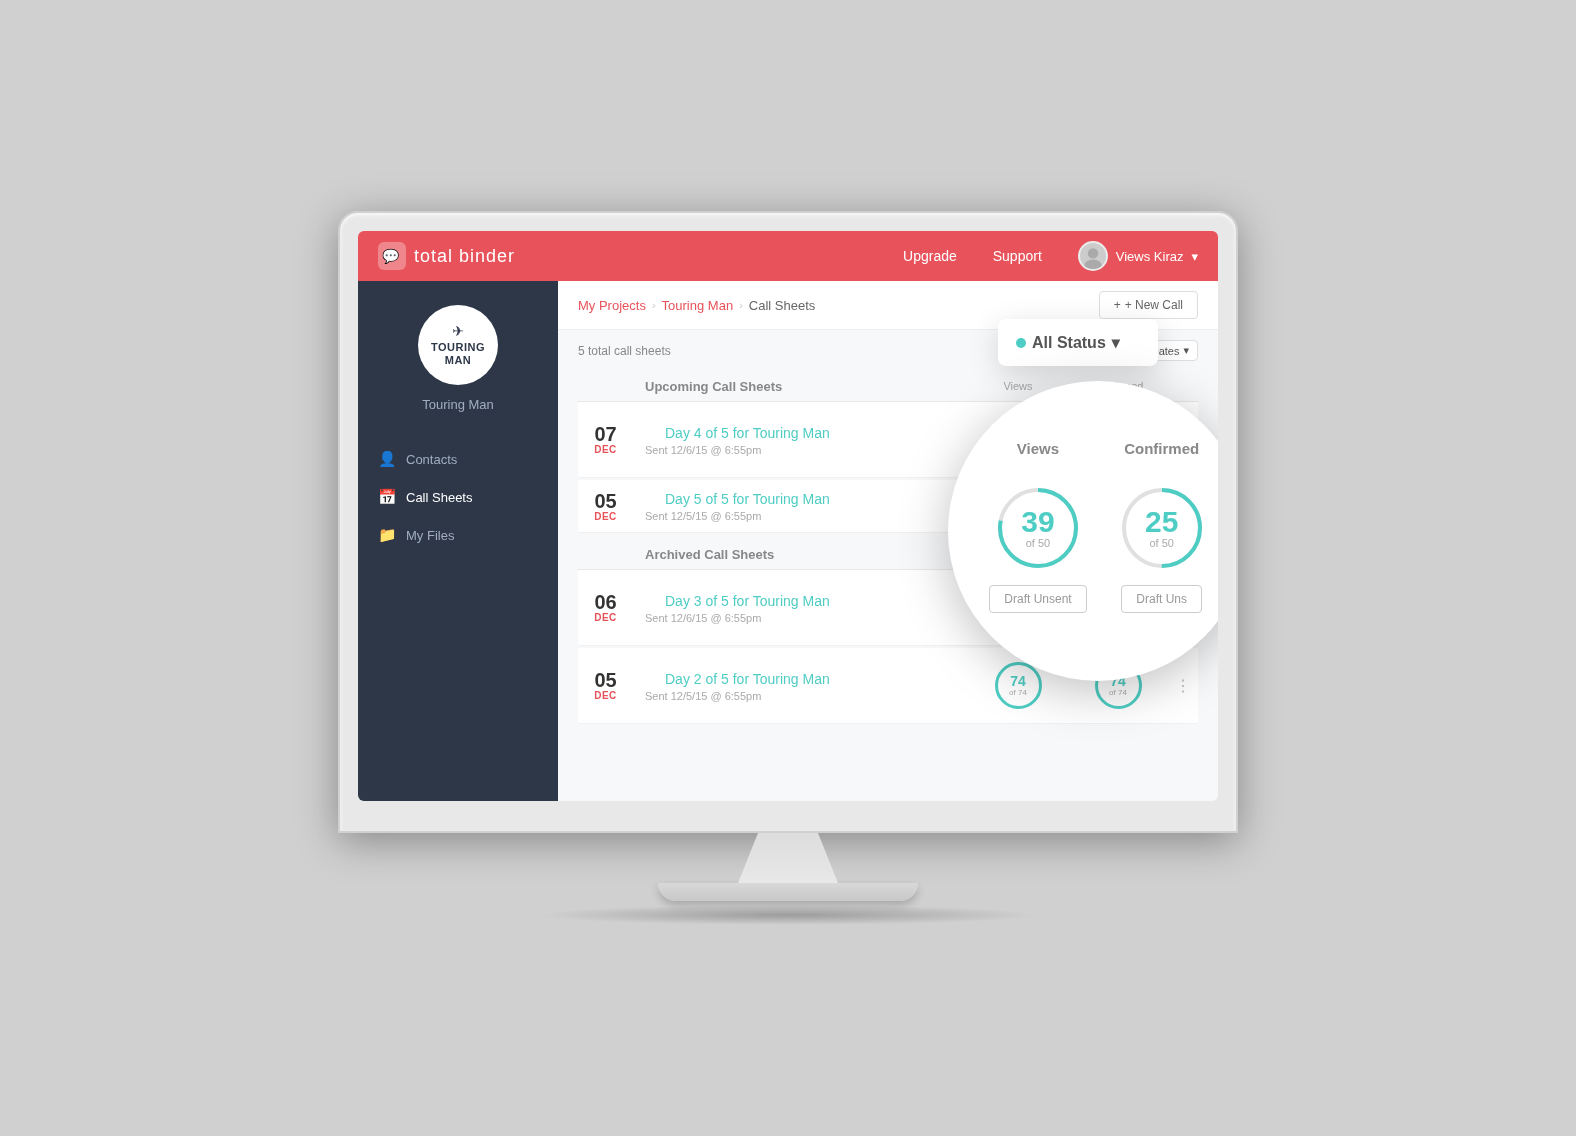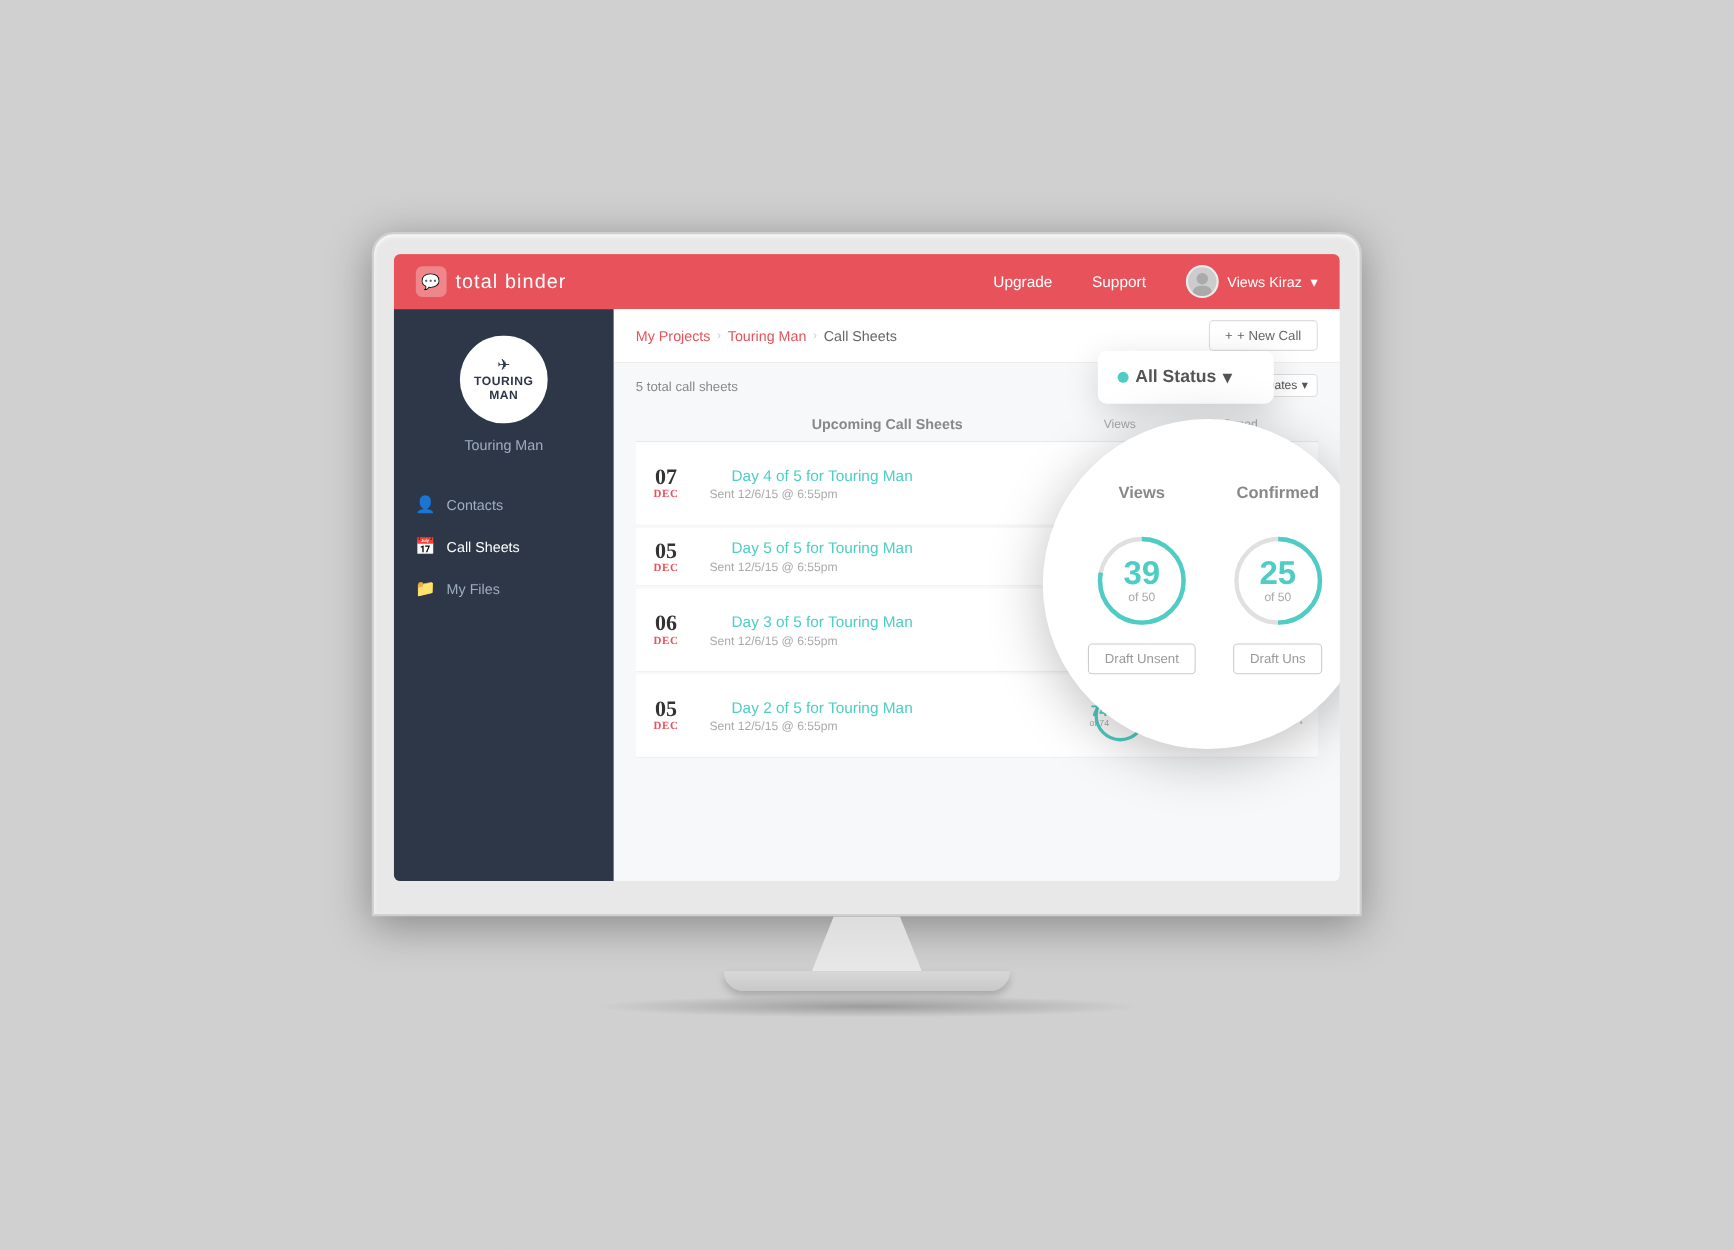--- a/index.html
+++ b/index.html
@@ -289,21 +289,20 @@
       border-bottom: 1px solid #f0f0f0;
       background: #fff;
       margin-bottom: 2px;
       border-radius: 2px;
     }
 
     .date-col {
       width: 55px;
       text-align: center;
       flex-shrink: 0;
-      font-family: Liberation Serif, serif;
     }
 
     .date-day {
       font-size: 20px;
       font-weight: 700;
       color: #333;
       line-height: 1;
     }
 
     .date-month {
@@ -332,21 +331,21 @@
       color: #aaa;
       margin-top: 2px;
     }
 
     .stat-circle {
       width: 55px;
       height: 55px;
       position: relative;
       display: flex;
       align-items: center;
-      justify-content: flex-start;
+      justify-content: center;
       flex-shrink: 0;
     }
 
     .stat-circle svg {
       position: absolute;
       top: 0; left: 0;
       width: 55px;
       height: 55px;
       transform: rotate(-90deg);
     }
@@ -630,21 +629,21 @@
                 <span>All Dates</span>
                 <span>▾</span>
               </div>
             </div>
           </div>
 
           <div class="table-section">
 
             <div style="display:flex; align-items:center; padding: 6px 0; border-bottom: 1px solid #e8e8e8;">
               <div style="width:55px;"></div>
-              <div style="flex:1; padding-left:12px;text-align:center;">
+              <div style="flex:1; padding-left:12px;">
                 <span style="font-size:13px; font-weight:600; color:#888;">Upcoming Call Sheets</span>
               </div>
               <div class="col-views" style="font-size:11px; color:#aaa; font-weight:500;">Views</div>
               <div class="col-confirmed" style="font-size:11px; color:#aaa; font-weight:500;">Confirmed</div>
               <div class="col-more"></div>
             </div>
 
             <div class="call-sheet-row">
               <div class="date-col">
                 <div class="date-day">07</div>
@@ -692,20 +691,27 @@
               </div>
               <div class="stat-col">
                 <span class="draft-badge">Draft Unsent</span>
               </div>
               <div class="stat-col">
                 <span class="draft-badge">Draft Uns</span>
               </div>
               <div class="more-col">⋮</div>
             </div>
 
+            <div style="display:flex; align-items:center; padding: 10px 0 6px; border-bottom: 1px solid #e8e8e8;">
+              <div style="width:55px;"></div>
+              <div style="flex:1; padding-left:12px;">
+                <span style="font-size:13px; font-weight:600; color:#888;">Archived Call Sheets</span>
+              </div>
+              <div class="col-more"></div>
+            </div>
 
             <div class="call-sheet-row">
               <div class="date-col">
                 <div class="date-day">06</div>
                 <div class="date-month">DEC</div>
               </div>
               <div class="sheet-info">
                 <a class="sheet-title">Day 3 of 5 for Touring Man</a>
                 <div class="sheet-meta">Sent 12/6/15 @ 6:55pm</div>
               </div>

